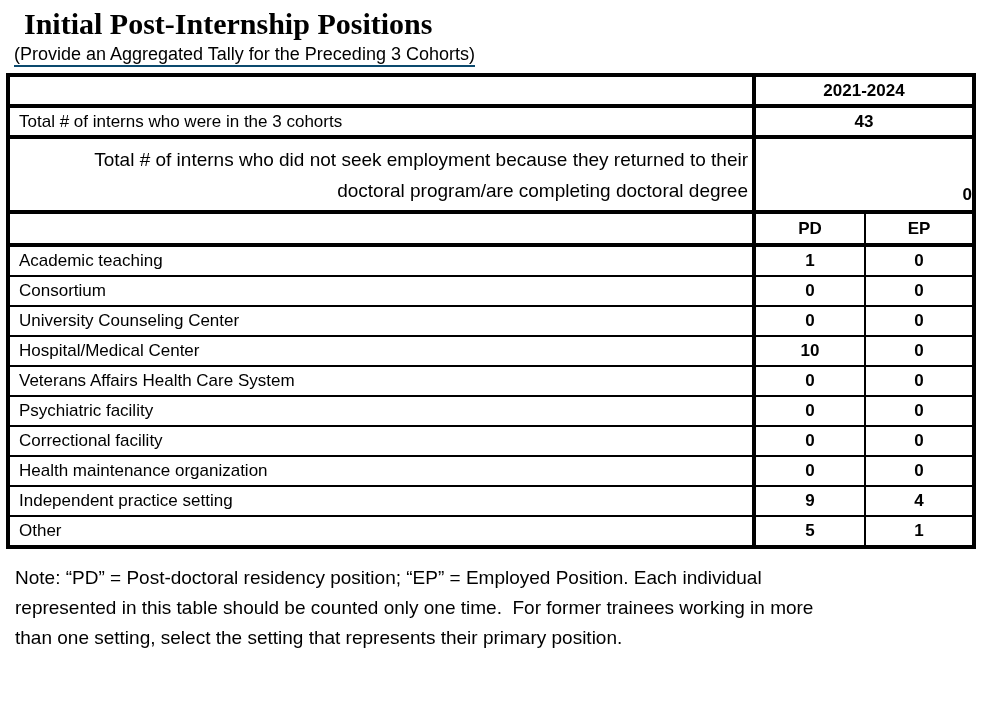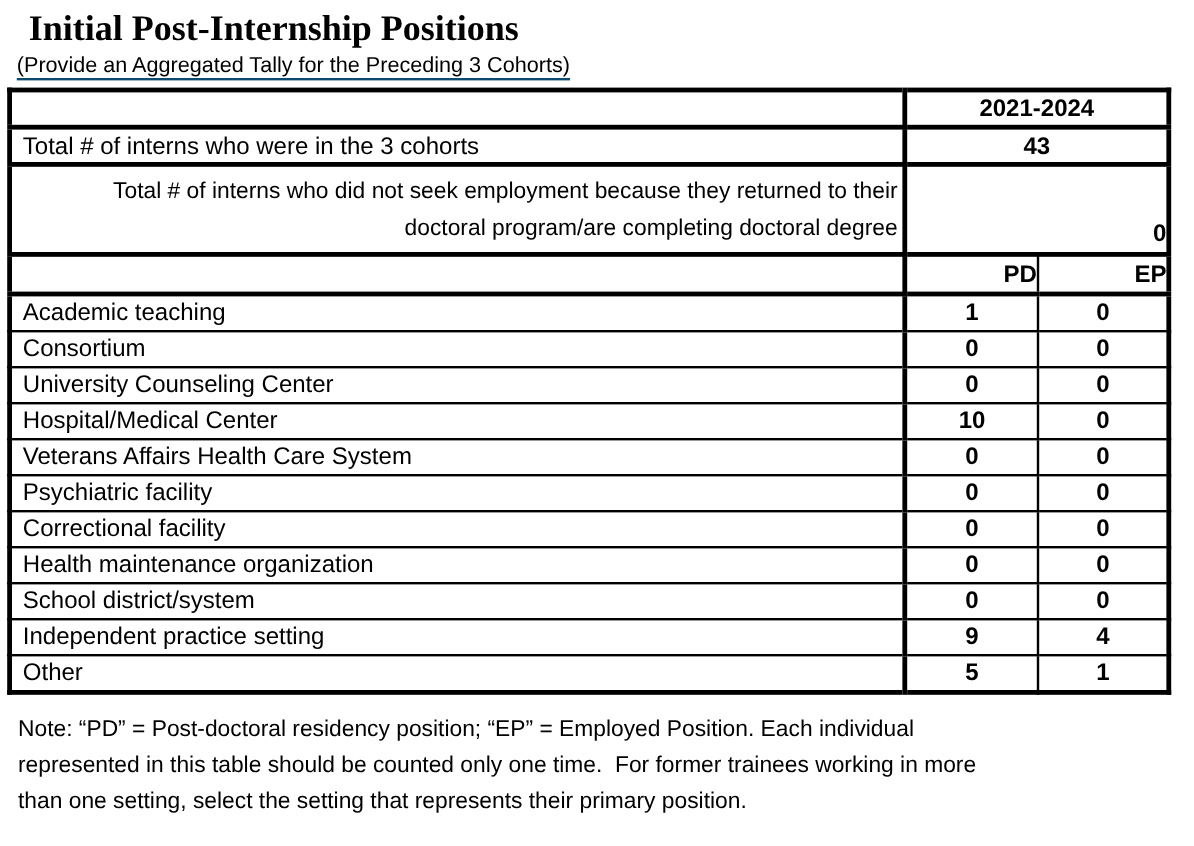--- a/index.html
+++ b/index.html
@@ -33,39 +33,39 @@
     width: 966px;
     margin-left: 6px;
     border: 4px solid #000;
   }
   col.c-label { width: 746px; }
   col.c-pd    { width: 111px; }
   col.c-ep    { width: 109px; }
 
   td {
     border: 2px solid #000;
-    font-size: 20px;
+    font-size: 17px;
     line-height: 24px;
     padding: 0;
     overflow: hidden;
     vertical-align: middle;
     background: #fff;
   }
   td.lab { text-align: left; padding-left: 9px; padding-right: 4px; }
   td.val { text-align: center; font-weight: bold; }
   td.bold { font-weight: bold; }
 
   
   td.thkB { border-bottom-width: 4px; }
   td.thkR { border-right-width: 4px; }
 
   tr.r-period td { height: 27px; }
   tr.r-total  td { height: 27px; }
   tr.r-noseek td { height: 66px; text-align: right; }
-  tr.r-cols   td { height: 29px; text-align: right; }
+  tr.r-cols   td { height: 29px; }
   tr.r-data   td { height: 28px; }
 
   tr.r-noseek td.lab {
     vertical-align: top;
     white-space: pre;
     font-size: 19px;
     line-height: 31px;
     padding-top: 5px;
   }
   tr.r-noseek td.val {
@@ -151,25 +151,20 @@
         <td class="lab thkR">Correctional facility</td>
         <td class="val">0</td>
         <td class="val">0</td>
       </tr>
       <tr class="r-data">
         <td class="lab thkR">Health maintenance organization</td>
         <td class="val">0</td>
         <td class="val">0</td>
       </tr>
       <tr class="r-data">
-        <td class="lab thkR">School district/system</td>
-        <td class="val">0</td>
-        <td class="val">0</td>
-      </tr>
-      <tr class="r-data">
         <td class="lab thkR">Independent practice setting</td>
         <td class="val">9</td>
         <td class="val">4</td>
       </tr>
       <tr class="r-data">
         <td class="lab thkR">Other</td>
         <td class="val">5</td>
         <td class="val">1</td>
       </tr>
     </tbody>

